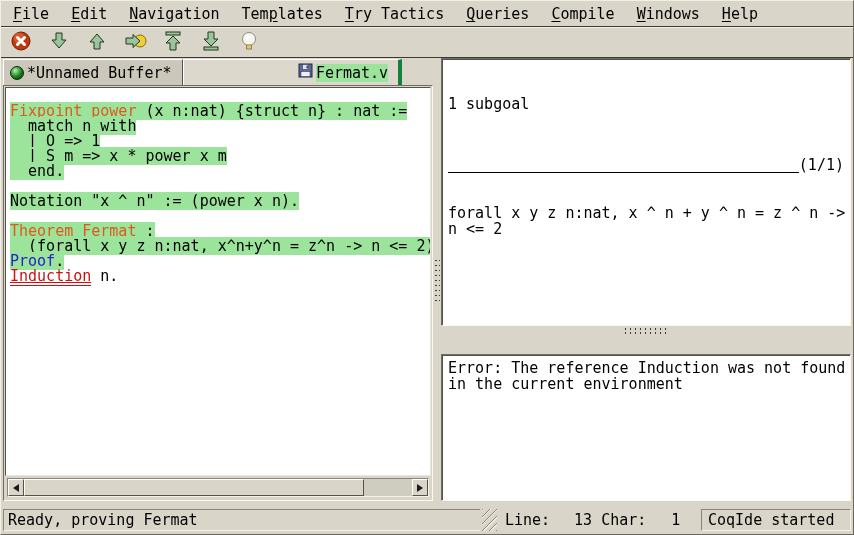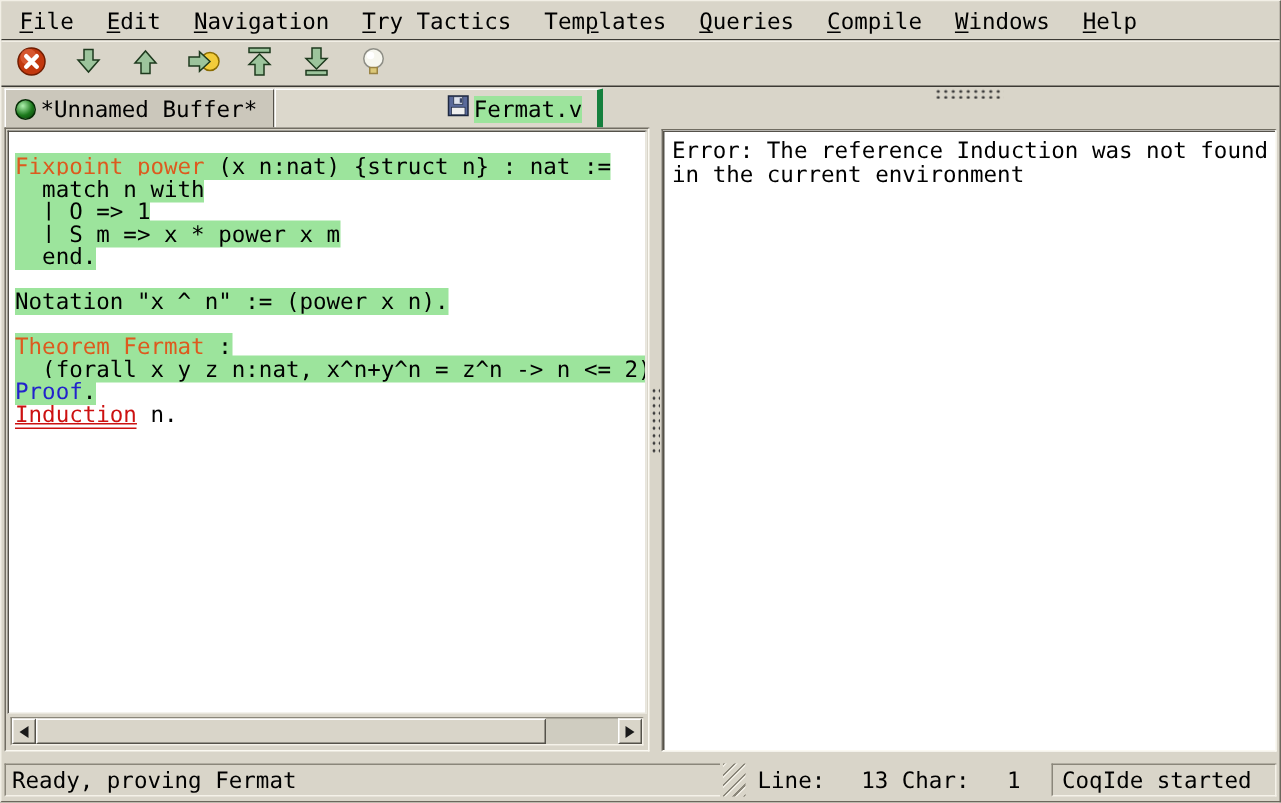--- a/index.html
+++ b/index.html
@@ -146,22 +146,22 @@
 </style>
 </head>
 <body>
 
 <div class="window">
 
   <div class="menubar" id="menubar">
       <span class="menu-item"><u>F</u>ile</span>
       <span class="menu-item"><u>E</u>dit</span>
       <span class="menu-item"><u>N</u>avigation</span>
+      <span class="menu-item">Tem<u>p</u>lates</span>
       <span class="menu-item"><u>T</u>ry Tactics</span>
-      <span class="menu-item">Tem<u>p</u>lates</span>
       <span class="menu-item"><u>Q</u>ueries</span>
       <span class="menu-item"><u>C</u>ompile</span>
       <span class="menu-item"><u>W</u>indows</span>
       <span class="menu-item"><u>H</u>elp</span>
     </div>
 
   <div class="toolbar">
     <button class="tool-btn">
       <span>
         <svg width="22" height="22" viewBox="0 0 22 22">
@@ -254,20 +254,28 @@
             </span>
         </div>
       </div>
     </div>
 
     <div class="vgutter">
       <div class="vdots"></div>
     </div>
 
     <div class="right-col">
+      <div class="panel goal-panel">
+        <div>1 subgoal</div>
+        <div class="goal-divider-row">
+          <span class="goal-divider-line"></span>
+          <span class="goal-counter">(1/1)</span>
+        </div>
+        <div id="goal-lines"><div>forall x y z n:nat, x ^ n + y ^ n = z ^ n -&gt;</div><div>n &lt;= 2</div></div>
+      </div>
 
       <div class="hsplit">
         <div class="hdots"></div>
       </div>
 
       <div class="panel msg-panel" id="msg-lines"><div>Error: The reference Induction was not found</div><div>in the current environment</div></div>
     </div>
   </div>
 
   <div class="statusbar">

